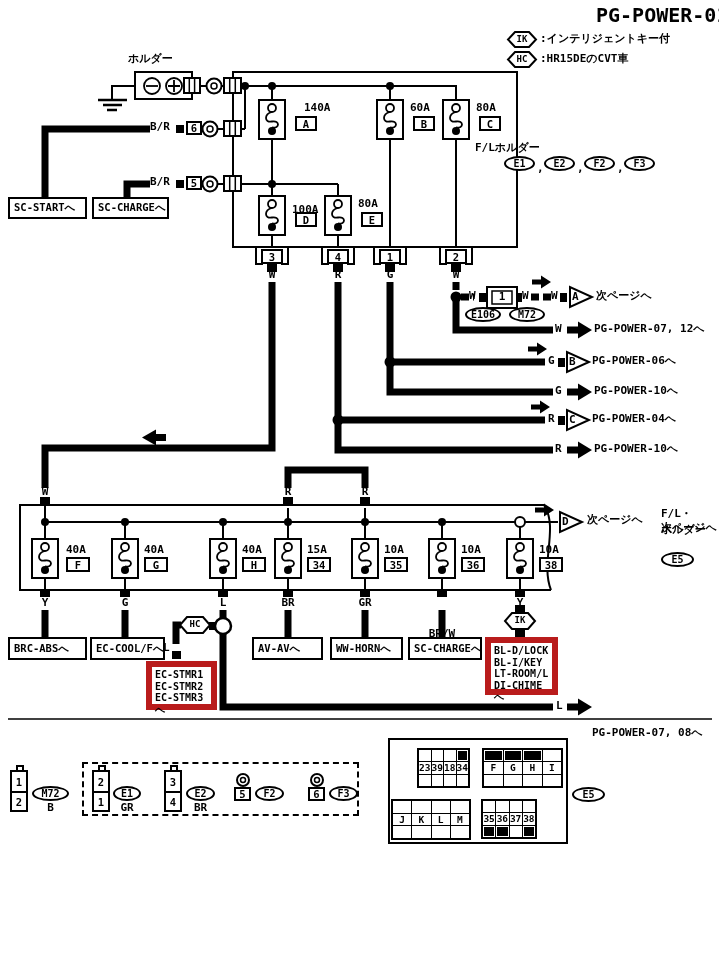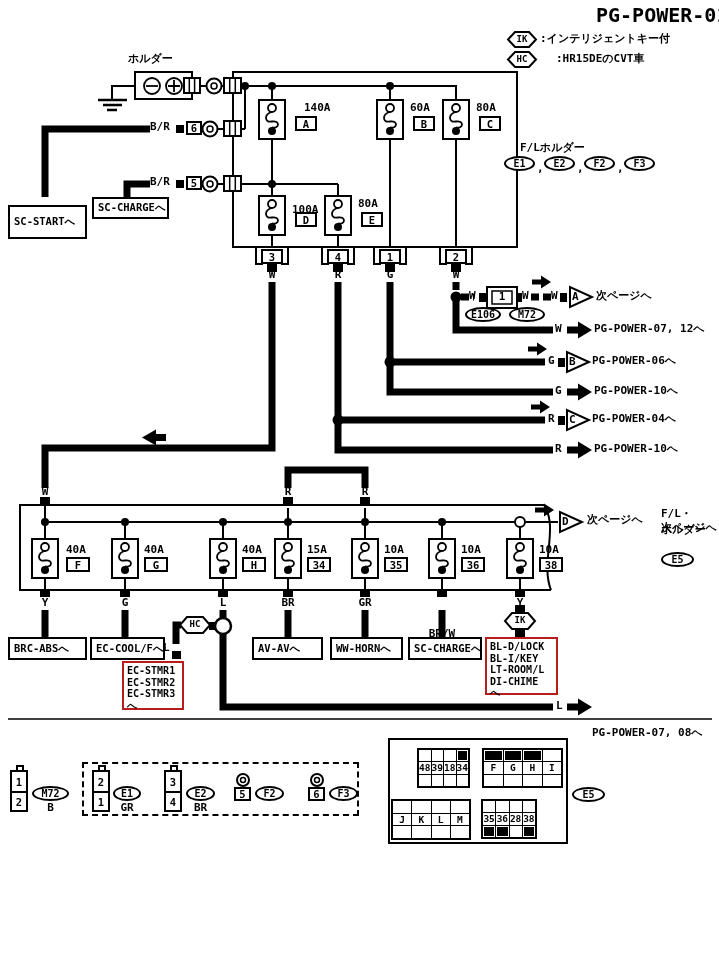--- a/index.html
+++ b/index.html
@@ -4,21 +4,21 @@
 <style>
   html,body{margin:0;padding:0;background:#fff}
   #page{position:relative;width:719px;height:974px;background:#fff;
         font-family:"DejaVu Sans Mono","Liberation Mono",monospace;color:#000;overflow:hidden}
   svg.layer{position:absolute;left:0;top:0;width:719px;height:974px}
   .t{position:absolute;font:bold 11px "DejaVu Sans Mono","Liberation Mono",monospace;white-space:nowrap;color:#000;line-height:1.1}
   .s9{font-size:9px}.s20{font-size:20px}
   .ctr{display:flex;align-items:center;justify-content:center;text-align:center}
   .lbox{position:absolute;border:2px solid #000;background:#fff;box-sizing:border-box;
         font:bold 10.5px "DejaVu Sans Mono","Liberation Mono",monospace;display:flex;align-items:center;padding-left:4px;white-space:nowrap}
-  .mlt{position:absolute;border:2px solid #b91c1c;background:#fff;box-sizing:border-box;
+  .mlt{position:absolute;border:6px solid #b91c1c;background:#fff;box-sizing:border-box;
        font:bold 10px "DejaVu Sans Mono","Liberation Mono",monospace;padding:2px 3px;line-height:11.5px;white-space:nowrap}
   .bx{position:absolute;border:2px solid #000;background:#fff;box-sizing:border-box;
       font:bold 10.5px "DejaVu Sans Mono","Liberation Mono",monospace;display:flex;align-items:center;justify-content:center}
   .oval{position:absolute;border:2px solid #000;background:#fff;box-sizing:border-box;border-radius:50%;
         font:bold 10px "DejaVu Sans Mono","Liberation Mono",monospace;display:flex;align-items:center;justify-content:center}
   .dashbox{position:absolute;border:2px dashed #000;box-sizing:border-box}
   .pins{position:absolute;width:18px;height:42px;border:2px solid #000;background:#fff;box-sizing:border-box}
   .pc{height:19px;display:flex;align-items:center;justify-content:center;font:bold 10.5px "DejaVu Sans Mono","Liberation Mono",monospace;box-sizing:border-box}
   .pc+.pc{border-top:2px solid #000}
   .notch{position:absolute;top:-7px;left:4px;width:8px;height:7px;border:2px solid #000;background:#fff;box-sizing:border-box}
@@ -198,44 +198,44 @@
   </g>
 
   <path d="M8,719 H712" stroke="#000" stroke-width="1.5"></path>
 </svg>
 
 <div class="t s20" style="left:596px;top:4px">PG-POWER-01</div>
 
 <div class="t ctr s9" style="left:508px;top:33px;width:28px;height:13px">IK</div>
 <div class="t" style="left:540px;top:33px">:インテリジェントキー付</div>
 <div class="t ctr s9" style="left:508px;top:53px;width:28px;height:13px">HC</div>
-<div class="t" style="left:556px;top:53px">:HR15DEのCVT車</div>
+<div class="t" style="left:540px;top:53px">:HR15DEのCVT車</div>
 
 <div class="t" style="left:128px;top:53px">ホルダー</div>
 
 <div class="t" style="left:150px;top:121px">B/R</div>
 <div class="bx" style="left:186px;top:121px;width:16px;height:14px">6</div>
 <div class="t" style="left:150px;top:176px">B/R</div>
 <div class="bx" style="left:186px;top:176px;width:16px;height:14px">5</div>
 
-<div class="lbox" style="left:8px;top:205px;width:79px;height:34px">SC-STARTへ</div>
+<div class="lbox" style="left:8px;top:197px;width:79px;height:22px">SC-STARTへ</div>
 <div class="lbox" style="left:92px;top:197px;width:77px;height:22px">SC-CHARGEへ</div>
 
 <div class="t" style="left:304px;top:102px">140A</div>
 <div class="bx" style="left:295px;top:116px;width:22px;height:15px">A</div>
 <div class="t" style="left:410px;top:102px">60A</div>
 <div class="bx" style="left:413px;top:116px;width:22px;height:15px">B</div>
 <div class="t" style="left:476px;top:102px">80A</div>
 <div class="bx" style="left:479px;top:116px;width:22px;height:15px">C</div>
 <div class="t" style="left:292px;top:204px">100A</div>
 <div class="bx" style="left:295px;top:212px;width:22px;height:15px">D</div>
 <div class="t" style="left:358px;top:198px">80A</div>
 <div class="bx" style="left:361px;top:212px;width:22px;height:15px">E</div>
 
-<div class="t" style="left:520px;top:142px">F/Lホルダー</div>
+<div class="t" style="left:475px;top:142px">F/Lホルダー</div>
 <div class="oval" style="left:504px;top:156px;width:31px;height:15px">E1</div>
 <div class="t" style="left:537px;top:163px">,</div>
 <div class="oval" style="left:544px;top:156px;width:31px;height:15px">E2</div>
 <div class="t" style="left:577px;top:163px">,</div>
 <div class="oval" style="left:584px;top:156px;width:31px;height:15px">F2</div>
 <div class="t" style="left:617px;top:163px">,</div>
 <div class="oval" style="left:624px;top:156px;width:31px;height:15px">F3</div>
 
 <div class="bx" style="left:261px;top:249px;width:22px;height:15px">3</div>
 <div class="bx" style="left:327px;top:249px;width:22px;height:15px">4</div>
@@ -303,21 +303,21 @@
 <div class="t" style="left:661px;top:522px">次ページへ</div>
 <div class="t" style="left:661px;top:524px">ホルダー</div>
 <div class="oval" style="left:661px;top:552px;width:33px;height:15px">E5</div>
 
 <div class="t ctr s9" style="left:180px;top:619px;width:30px;height:12px">HC</div>
 <div class="t ctr s9" style="left:505px;top:615px;width:30px;height:12px">IK</div>
 <div class="t" style="left:163px;top:642px">L</div>
 
 <div class="lbox" style="left:8px;top:637px;width:79px;height:23px">BRC-ABSへ</div>
 <div class="lbox" style="left:90px;top:637px;width:75px;height:23px">EC-COOL/Fへ</div>
-<div class="mlt" style="left:122px;top:661px;width:62px;height:49px">
+<div class="mlt" style="left:146px;top:661px;width:71px;height:49px">
   <div>EC-STMR1</div>
   <div>EC-STMR2</div>
   <div>EC-STMR3</div>
   <div>へ</div>
 </div>
 <div class="lbox" style="left:252px;top:637px;width:71px;height:23px">AV-AVへ</div>
 <div class="lbox" style="left:330px;top:637px;width:73px;height:23px">WW-HORNへ</div>
 <div class="lbox" style="left:408px;top:637px;width:74px;height:23px">SC-CHARGEへ</div>
 <div class="mlt" style="left:485px;top:637px;width:73px;height:58px">
   <div>BL-D/LOCK</div>
@@ -357,21 +357,21 @@
 <div class="oval" style="left:255px;top:786px;width:29px;height:15px">F2</div>
 <div class="bx" style="left:308px;top:787px;width:17px;height:14px">6</div>
 <div class="oval" style="left:329px;top:786px;width:29px;height:15px">F3</div>
 
 <div style="position:absolute;left:388px;top:738px;width:180px;height:106px;border:2px solid #000;box-sizing:border-box;background:#fff"></div>
 <div class="grid" style="left:417px;top:748px;width:53px;height:40px">
   <div class="c"></div>
       <div class="c"></div>
       <div class="c"></div>
       <div class="c k"></div>
-  <div class="c">48</div>
+  <div class="c">23</div>
       <div class="c">39</div>
       <div class="c">18</div>
       <div class="c">34</div>
   <div class="c"></div>
       <div class="c"></div>
       <div class="c"></div>
       <div class="c"></div>
 </div>
 <div class="grid" style="left:482px;top:748px;width:81px;height:40px">
   <div class="c k"></div>
@@ -401,21 +401,21 @@
       <div class="c"></div>
       <div class="c"></div>
 </div>
 <div class="grid" style="left:481px;top:799px;width:56px;height:40px">
   <div class="c"></div>
       <div class="c"></div>
       <div class="c"></div>
       <div class="c"></div>
   <div class="c">35</div>
       <div class="c">36</div>
-      <div class="c">28</div>
+      <div class="c">37</div>
       <div class="c">38</div>
   <div class="c k"></div>
       <div class="c k"></div>
       <div class="c"></div>
       <div class="c k"></div>
 </div>
 <div class="oval" style="left:572px;top:787px;width:33px;height:15px">E5</div>
 
 </div>
 

